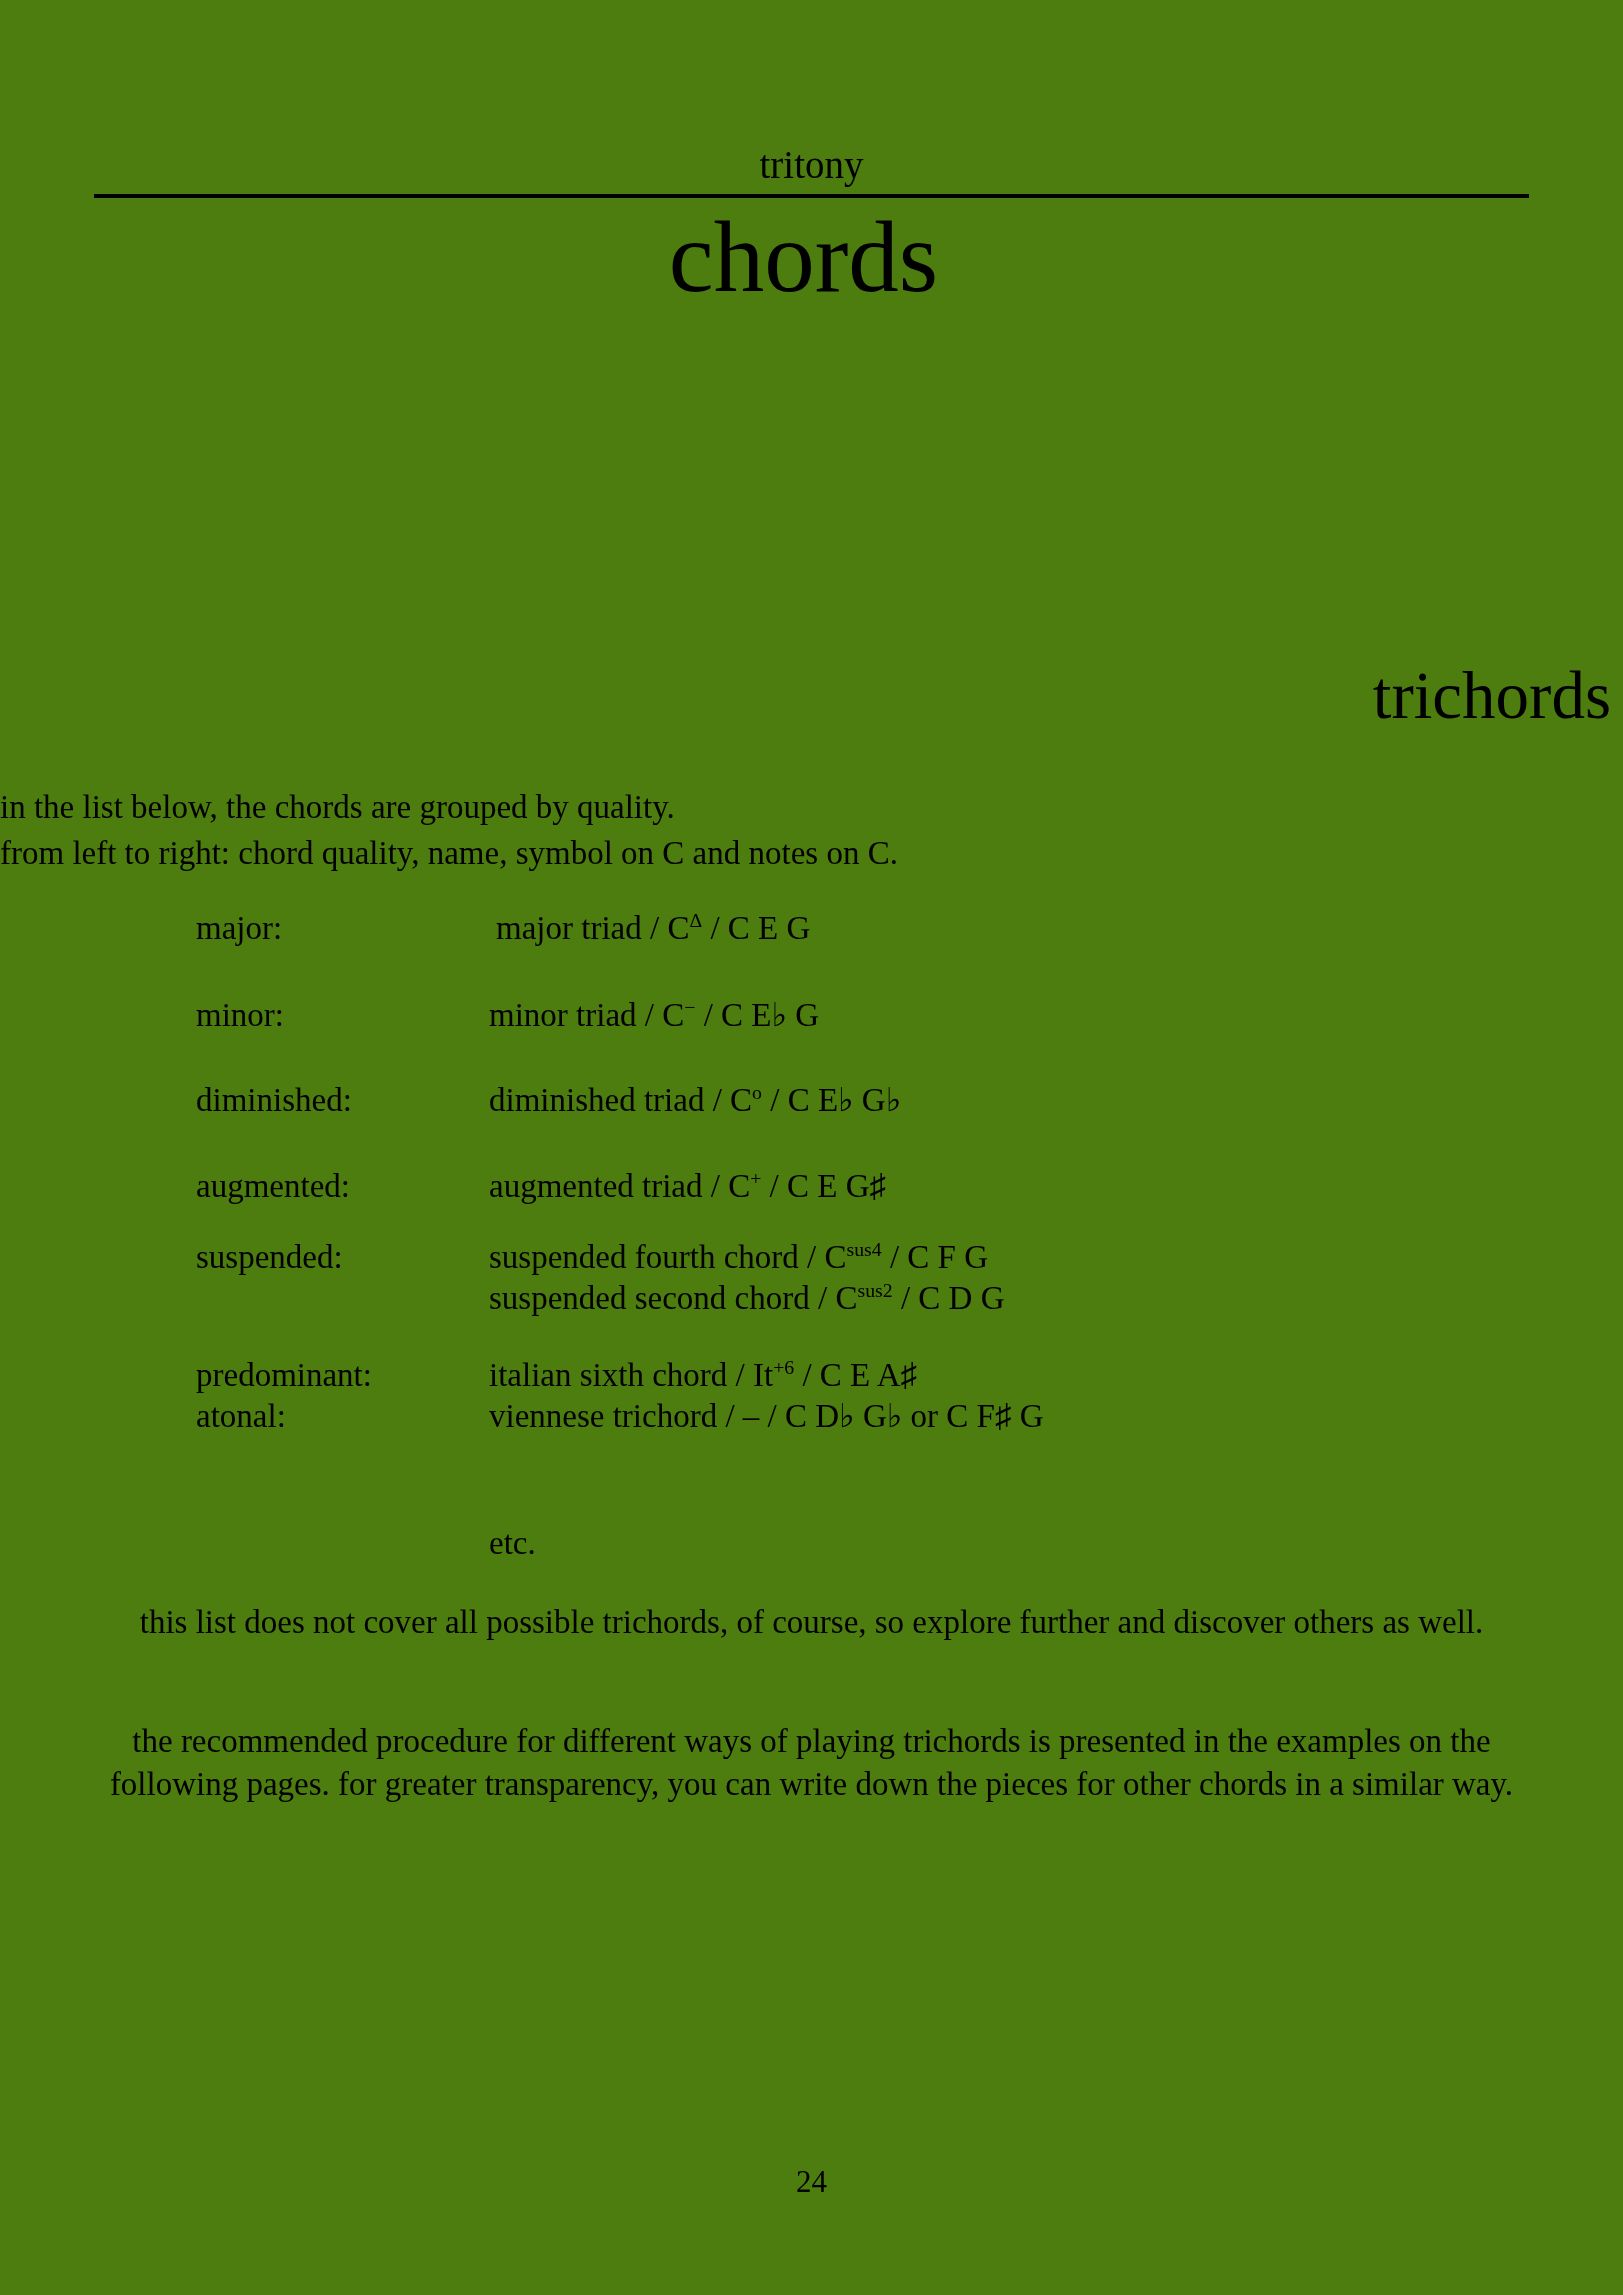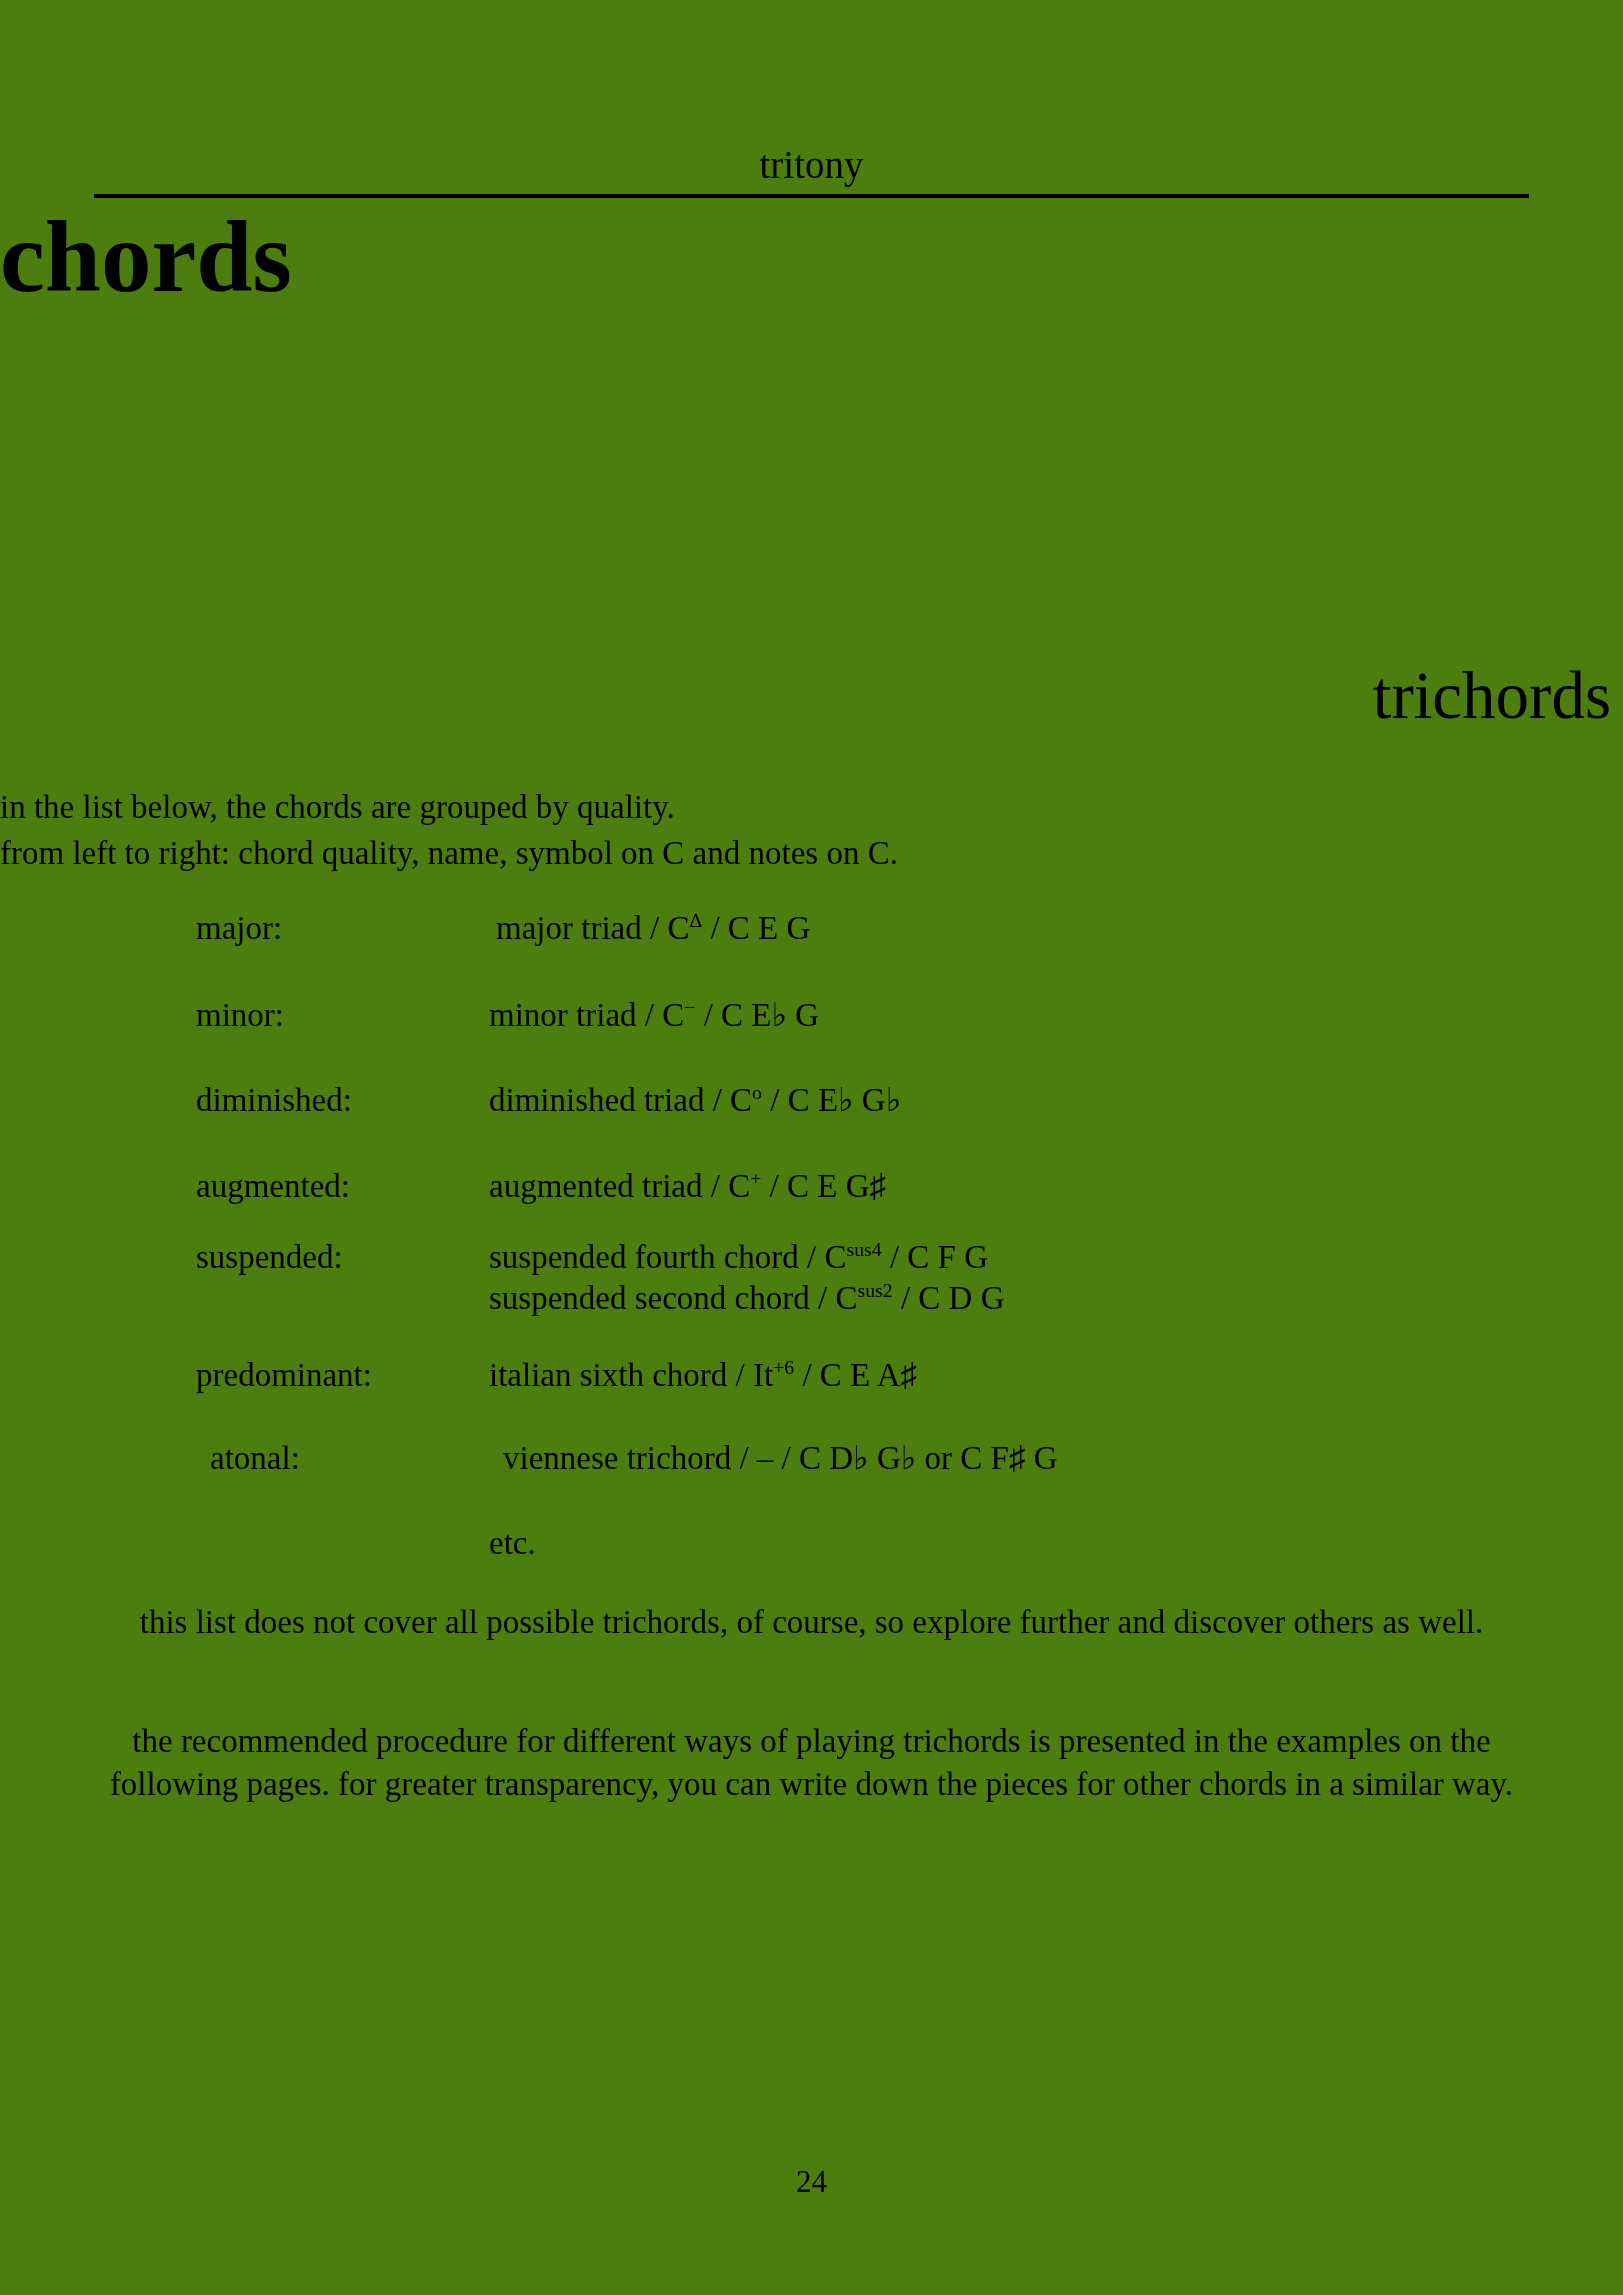--- a/index.html
+++ b/index.html
@@ -15,21 +15,21 @@
     position:absolute; top:143px; left:94px; right:94px;
     text-align:center;
     font-size:39px; line-height:43px;
   }
   .rule {
     position:absolute; top:194px; left:94px; right:94px;
     height:3.9px; background:#000000;
   }
   .doc-title {
     position:absolute; top:201px; left:0; right:16px; margin:0;
-    font-weight:bold;
+    text-align:center; font-weight:normal;
     font-size:101px; line-height:113px;
   }
   .section-title {
     position:absolute; top:647px; left:0; right:0; margin:12px;
     text-align:right; font-weight:normal;
     font-size:67px; line-height:73px;
   }
   .intro {
     position:absolute; top:784px; left:0; right:0;
     text-align:left;
@@ -46,21 +46,21 @@
     line-height:0;
     vertical-align:super;
     letter-spacing:0;
   }
   .row-major       { top:908px;padding-left:7px; }
   .row-minor       { top:995px; }
   .row-diminished  { top:1080px; }
   .row-augmented   { top:1166px; }
   .row-suspended   { top:1237px; }
   .row-predominant { top:1355px; }
-  .row-atonal      { top:1438px;margin-left:14px; }
+  .row-atonal      { top:1396px; }
   .etc {
     position:absolute; top:1523px; left:489px;
     font-size:33px; line-height:41px;
   }
   .note {
     position:absolute; left:52px; right:52px;
     text-align:center;
     font-size:33px; line-height:43px;
   }
   .note1 { top:1601px; }

